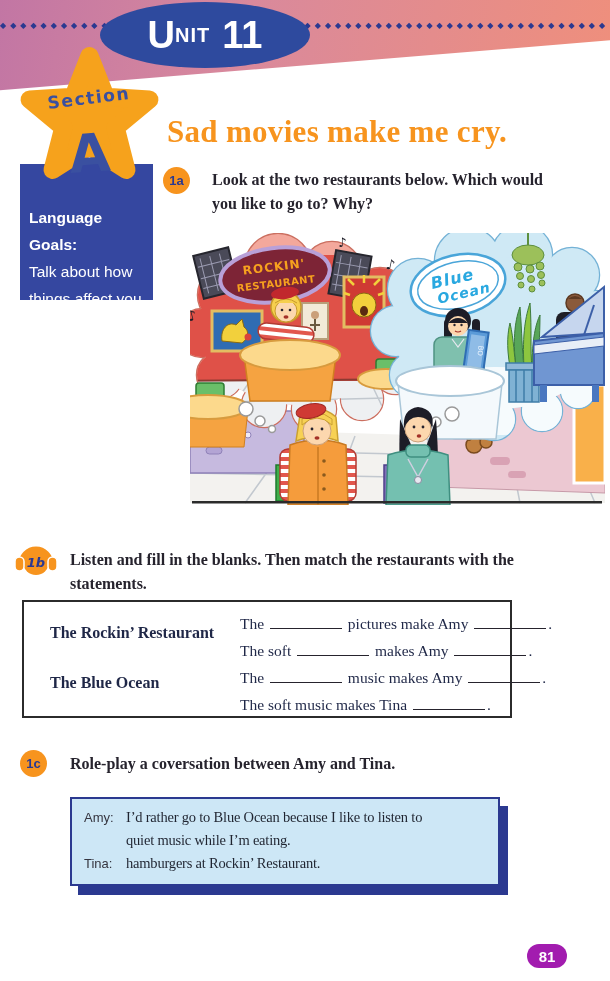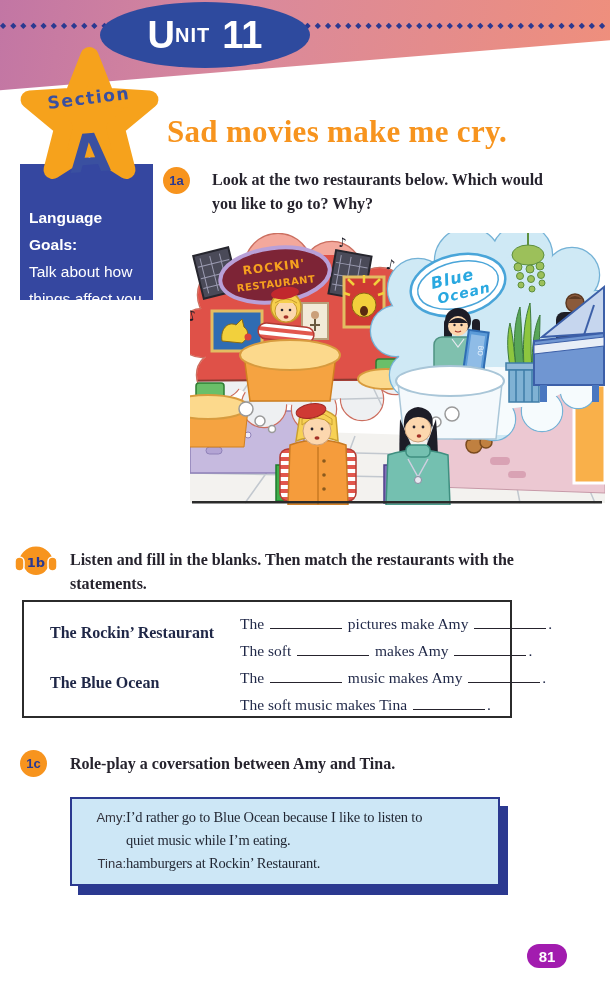--- a/index.html
+++ b/index.html
@@ -44,21 +44,21 @@
   .mt-label{position:absolute;left:26px;font-weight:bold;font-size:16px;color:#1f2747;white-space:nowrap;}
   .mt-lines{position:absolute;left:216px;top:8px;font-size:15.5px;color:#1f2747;}
   .mt-line{height:27px;line-height:27px;white-space:nowrap;}
   .blank{display:inline-block;width:72px;height:13px;border-bottom:1.3px solid #26232d;margin:0 2px;}
 
   
   .dialog{position:absolute;left:70px;top:797px;width:430px;background:#cde7f6;
           border:2px solid #2b3990;box-shadow:8px 9px 0 #2b3990;box-sizing:border-box;
           padding:7px 12px 9px 12px;}
   .dlg-row{display:grid;grid-template-columns:42px 1fr;}
-  .dlg-label{font-family:"Liberation Sans",sans-serif;font-size:13px;color:#35353f;padding-top:4px;text-align:right;}
+  .dlg-label{font-family:"Liberation Sans",sans-serif;font-size:13px;color:#35353f;padding-top:4px;}
   .dlg-line{font-size:14.5px;line-height:23px;letter-spacing:-.2px;white-space:nowrap;color:#1f2430;}
 
   
   .page-num{position:absolute;left:527px;top:944px;width:40px;height:24px;border-radius:12px;
             background:#a21caf;color:#fff;font-family:"Liberation Sans",sans-serif;font-weight:bold;
             font-size:15px;display:flex;align-items:center;justify-content:center;}
 
   svg text{font-family:"DejaVu Sans",sans-serif;}
 </style>
 </head>
@@ -405,21 +405,21 @@
       <path d="M214,196 Q212,176 228,174 Q246,176 242,196 Q240,184 228,184 Q218,184 214,196 Z" fill="#1d1d27"></path>
       <circle cx="224" cy="194" r="1.4" fill="#26232d"></circle>
           <circle cx="233" cy="194" r="1.4" fill="#26232d"></circle>
       <ellipse cx="229" cy="203" rx="2.3" ry="1.7" fill="#a33028"></ellipse>
     </g>
 
     <rect x="2" y="268" width="410" height="2.5" fill="#2b2b2b"></rect>
   </svg>
   </div>
 
-  <div style="position:absolute;left:12px;top:540px;width:48px;height:40px;">
+  <div style="position:absolute;left:12px;top:540px;width:48px;height:40px;font-style:italic;">
     <svg viewBox="0 0 48 40" width="48" height="40">
       <path d="M9,24 A15,15 0 0 1 39,24" fill="none" stroke="#f7941e" stroke-width="5"></path>
       <circle cx="24" cy="22" r="13" fill="#f7941e"></circle>
       <rect x="3" y="17" width="9" height="14" rx="4.5" fill="#f7941e" stroke="#fff" stroke-width="1.5"></rect>
       <rect x="36" y="17" width="9" height="14" rx="4.5" fill="#f7941e" stroke="#fff" stroke-width="1.5"></rect>
       <text x="24" y="27" text-anchor="middle" font-size="13" font-weight="bold" fill="#2b3990" font-family="Liberation Sans, sans-serif">1b</text>
     </svg>
   </div>
   <div class="task-text" style="left:70px;top:548px;">
     <div>Listen and fill in the blanks. Then match the restaurants with the</div>

